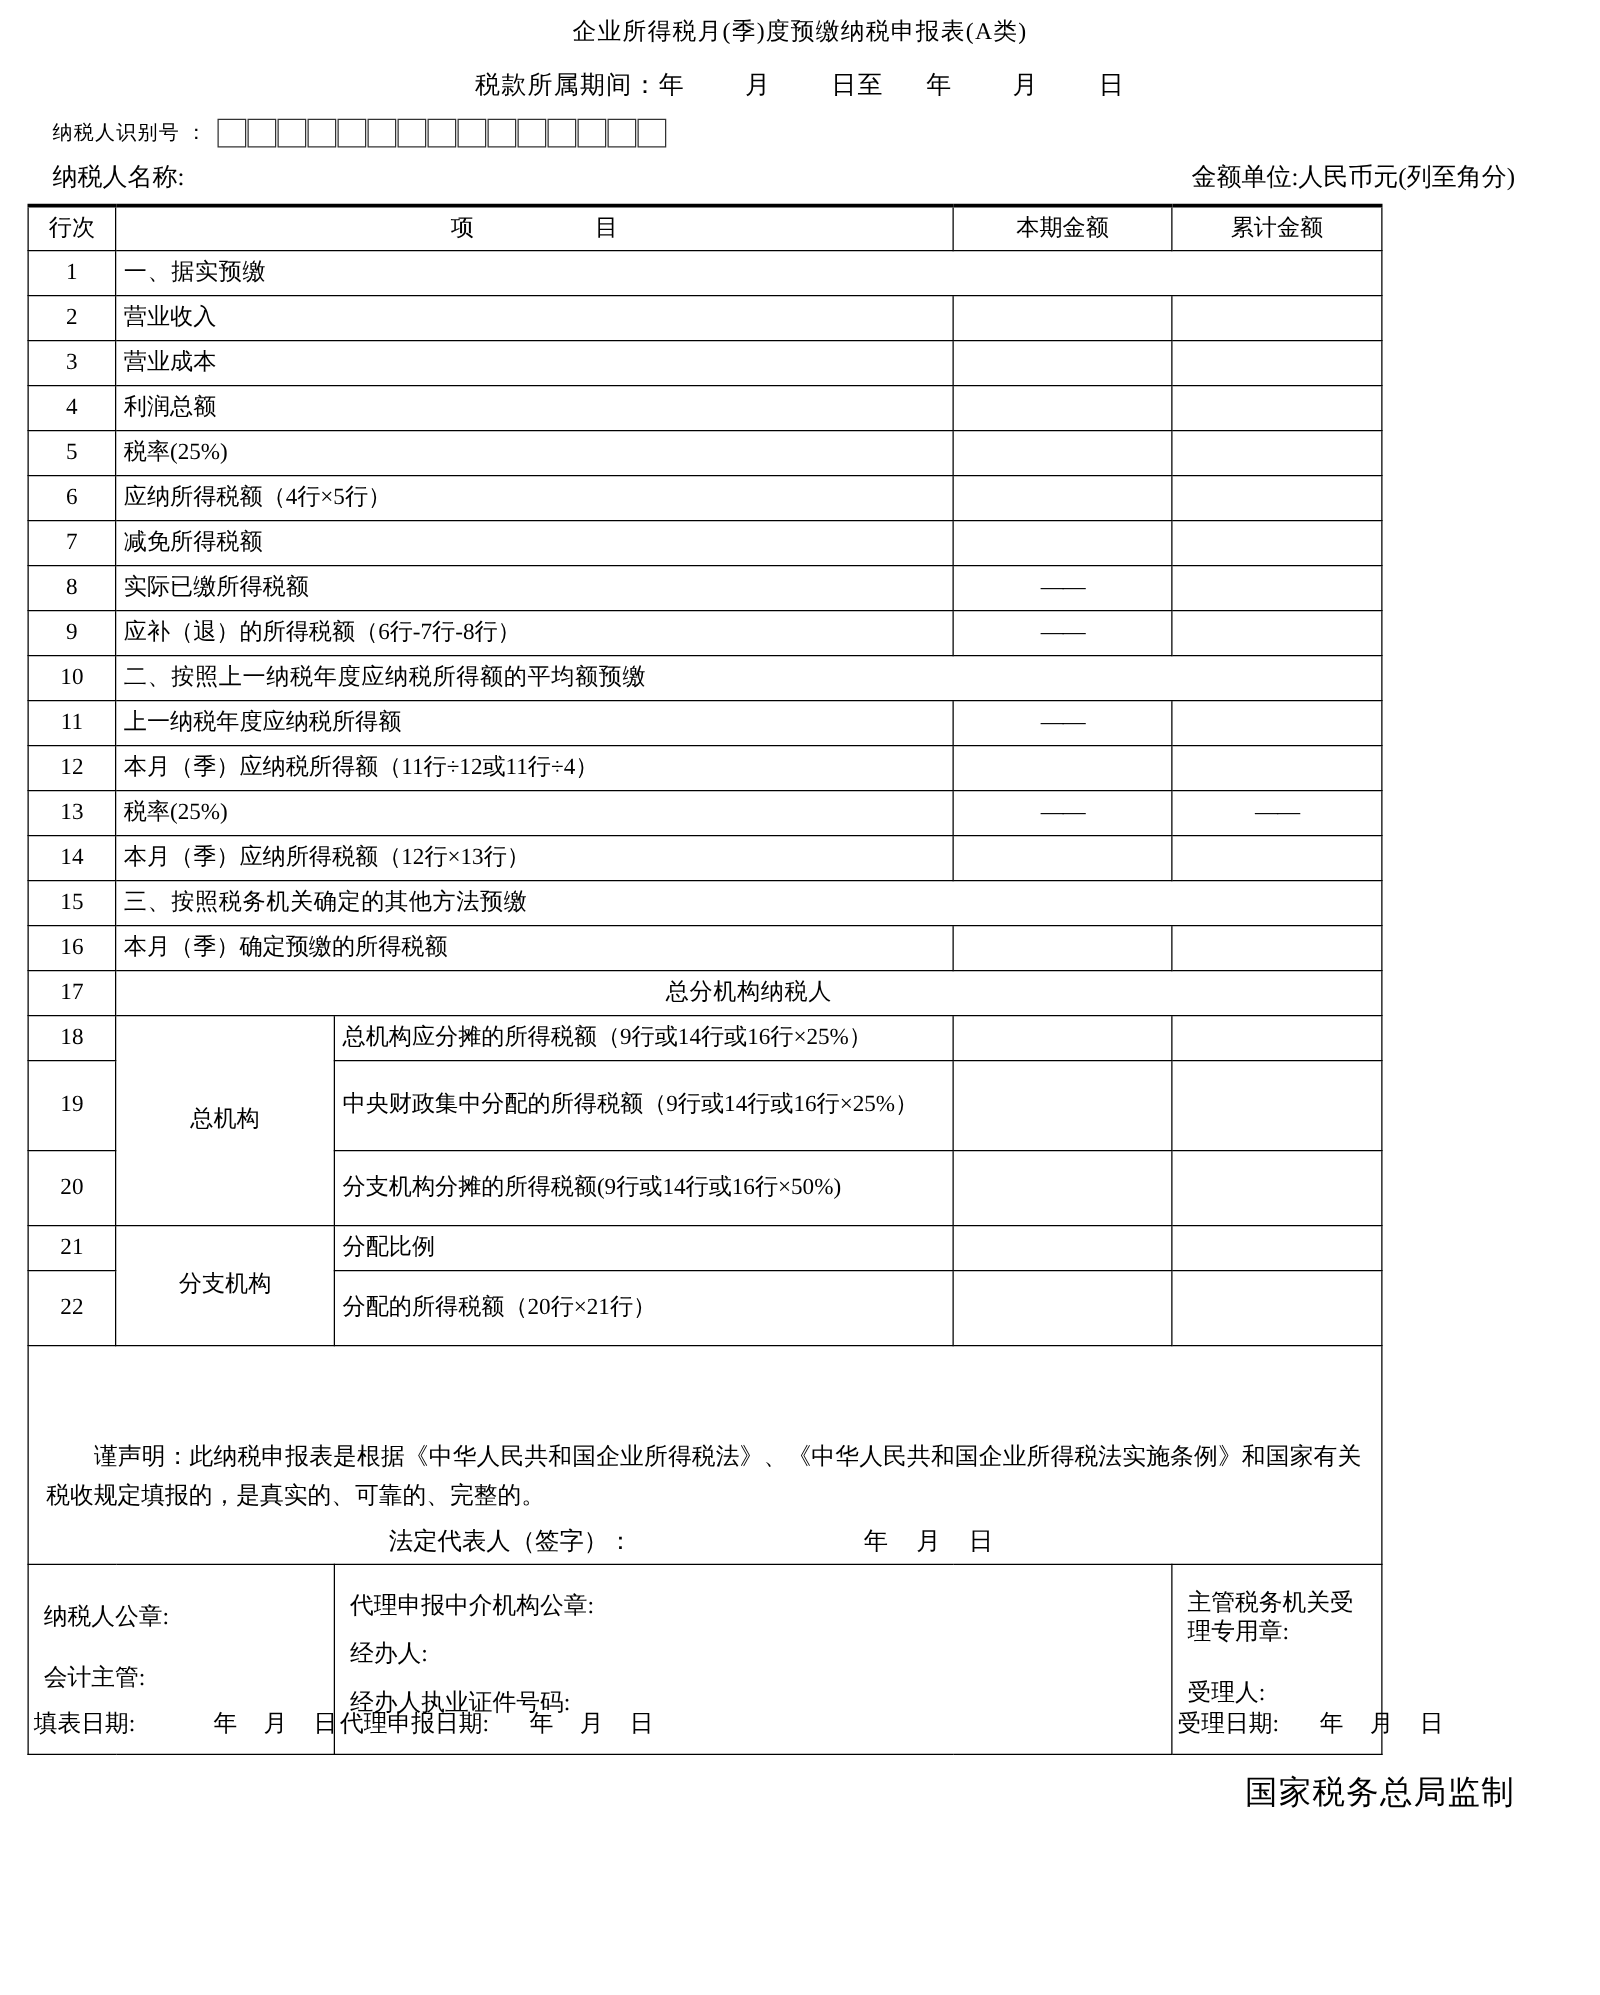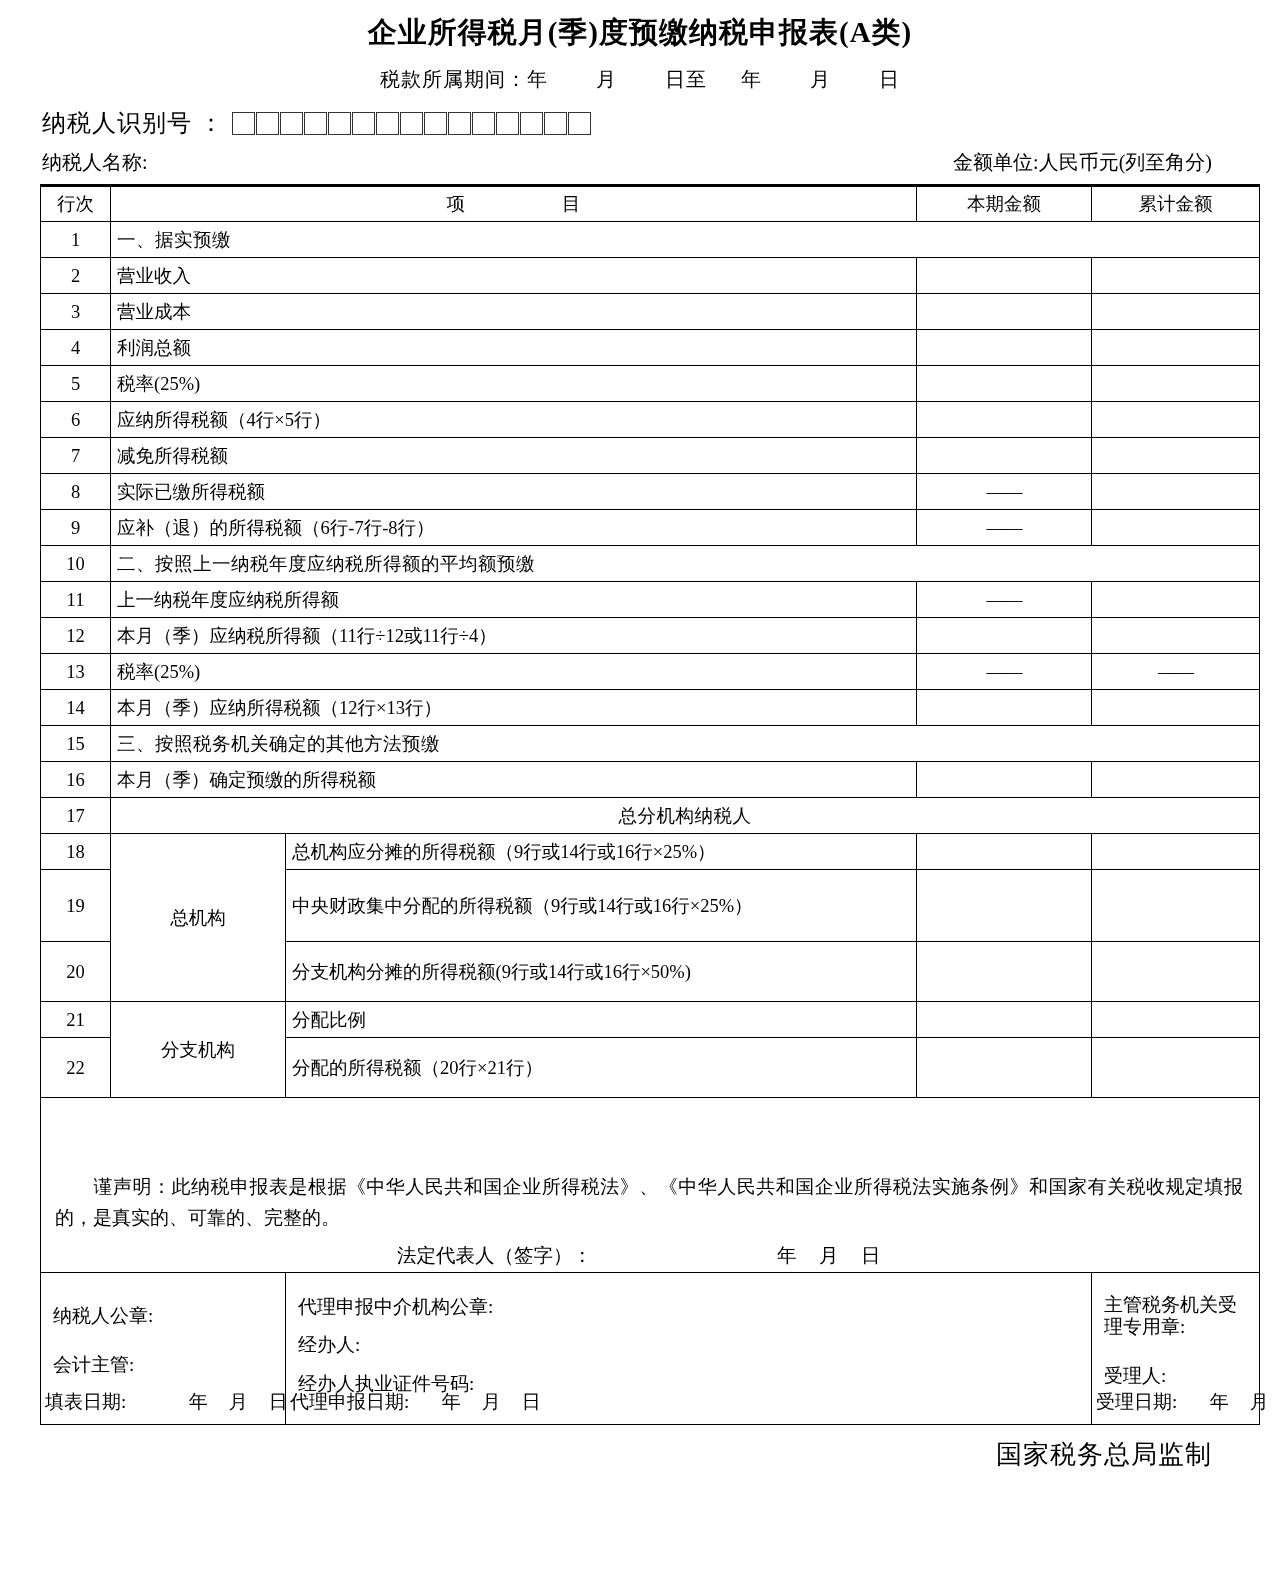--- a/index.html
+++ b/index.html
@@ -27,41 +27,41 @@
   
   .title-block { text-align: center; }
   .title-line-1 {
     font-size: 27px;
     font-weight: bold;
     letter-spacing: 2px;
     padding-top: 68px;
     line-height: 1.25;
   }
   .title-line-2 {
-    font-size: 29px;
-    font-weight: bold;
+    font-size: 19px;
+    font-weight: normal;
     letter-spacing: 1px;
     padding-top: 14px;
     line-height: 1.25;
   }
 
   .period-line {
     text-align: center;
     font-size: 20px;
     padding-top: 16px;
     letter-spacing: 1px;
   }
   .period-line .lbl { }
   .period-line .sp { display: inline-block; width: 48px; }
   .period-line .sp-s { display: inline-block; width: 34px; }
 
   .idline {
     display: flex;
     align-items: center;
-    font-size: 24px;
+    font-size: 16px;
     padding-left: 42px;
     padding-top: 14px;
   }
   .idline .idlabel { white-space: nowrap; letter-spacing: 1px; }
   .idboxes { display: flex; margin-left: 8px; }
   .idbox {
     width: 23px;
     height: 23px;
     border: 1.6px solid #333;
     margin-right: 1px;
@@ -75,22 +75,22 @@
     padding-left: 42px;
     padding-right: 68px;
     padding-top: 10px;
     padding-bottom: 8px;
   }
   .nameline .unit { letter-spacing: 0px; }
 
   
   table.main {
     border-collapse: collapse;
-    width: 1220px;
-    margin-left: 40px;
+    width: 1084px;
+    margin-left: 22px;
     table-layout: fixed;
     font-size: 18.5px;
   }
   table.main td, table.main th {
     border: 1.3px solid #000;
     padding: 2px 6px;
     vertical-align: middle;
     font-weight: normal;
     line-height: 1.3;
   }

